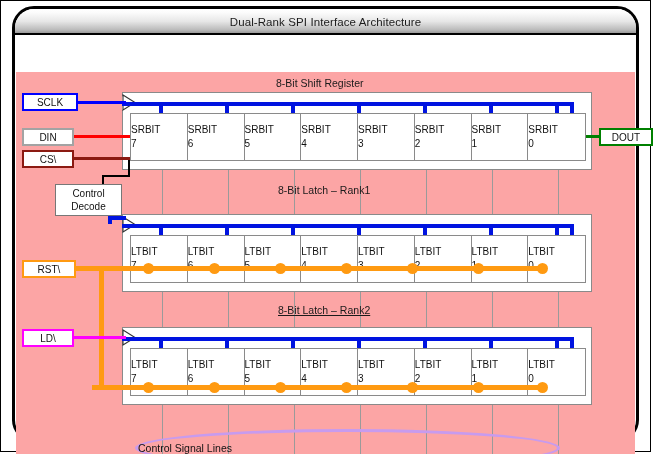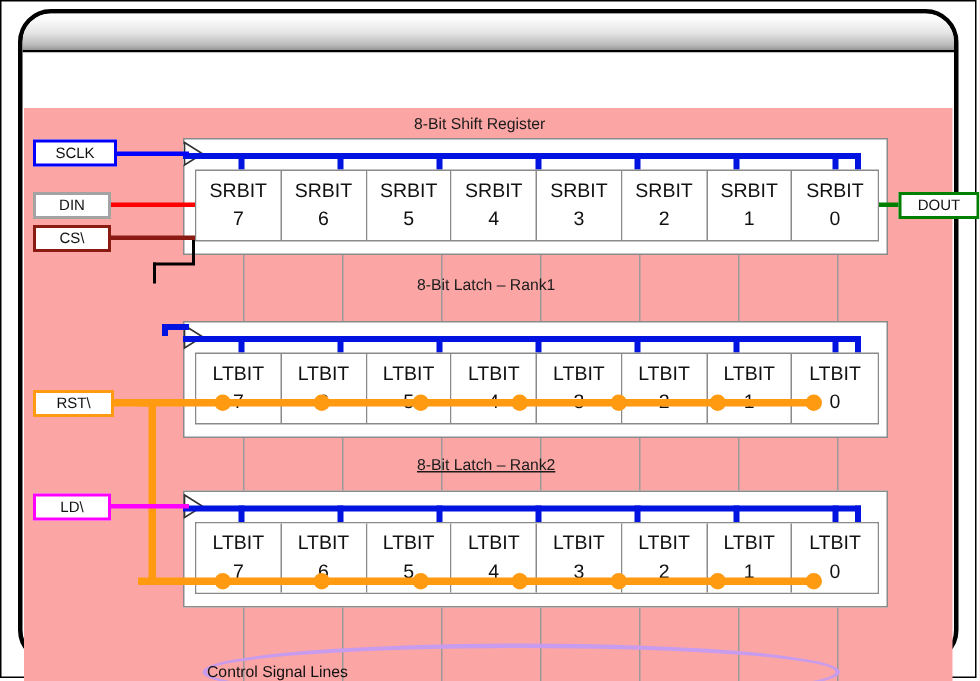--- a/index.html
+++ b/index.html
@@ -26,22 +26,22 @@
   .canvas{position:absolute;left:16px;top:38px;width:619px;height:400px;background:#fca5a5;margin-top:34px;}
 
   
   .bank{position:absolute;border:1.5px solid #8a8a8a;box-sizing:border-box;background:#fff;}
 
   .bank-label{position:absolute;font-size:10.5px;color:#1b1b1b;white-space:nowrap;}
 
   
   .cellrow{position:absolute;display:flex;box-sizing:border-box;border:1.5px solid #8a8a8a;background:#fff;}
   .cell{width:66px;box-sizing:border-box;border-right:1.5px solid #8a8a8a;
-        display:flex;flex-direction:column;align-items:center;justify-content:center;
-        font-size:13px;color:#111;line-height:1.45;background:#fff;}
+        display:flex;flex-direction:column;justify-content:center;
+        font-size:10px;color:#111;line-height:1.45;background:#fff;}
   .cell:last-child{border-right:none;}
   .cell .b{display:block;}
 
   
   .clkbus{position:absolute;height:4px;background:#0013e0;}
   .clkstub{position:absolute;width:4px;background:#0013e0;}
 
   
   .clktri{position:absolute;width:0;height:0;border-left:11px solid transparent;
           border-top:7px solid transparent;border-bottom:7px solid transparent;}
@@ -70,20 +70,21 @@
            display:flex;align-items:center;justify-content:flex-start;font-size:10.5px;color:#111;}
 </style>
 </head>
 <body>
 
 <div id="root">
 
   <div class="page-border"></div>
   <div class="chassis"></div>
   <div class="titlebar"></div>
+  <div class="title-text">Dual-Rank SPI Interface Architecture</div>
 
   <div class="canvas">
 
     <div class="vline" style="left:146px;top:88px;height:306px;"></div>
     <div class="vline" style="left:212px;top:88px;height:306px;"></div>
     <div class="vline" style="left:278px;top:88px;height:306px;"></div>
     <div class="vline" style="left:344px;top:88px;height:306px;"></div>
     <div class="vline" style="left:410px;top:88px;height:306px;"></div>
     <div class="vline" style="left:476px;top:88px;height:306px;"></div>
     <div class="vline" style="left:542px;top:88px;height:306px;"></div>
@@ -275,20 +276,24 @@
 
     <div class="wire" style="left:58px;top:85px;width:56px;height:3px;background:#8b1a12;"></div>
     <div class="pin" style="left:6px;top:78px;width:52px;border:2px solid #8b1a12;">
       <span>CS\</span>
     </div>
 
     <div class="wire" style="left:112px;top:88px;width:2px;height:16px;background:#000;"></div>
     <div class="wire" style="left:86px;top:103px;width:28px;height:2px;background:#000;"></div>
     <div class="wire" style="left:86px;top:103px;width:2px;height:14px;background:#000;"></div>
 
+    <div class="ctrlbox" style="left:39px;top:112px;width:67px;height:32px;">
+      <span>Control</span>
+      <span>Decode</span>
+    </div>
 
     <div class="wire" style="left:92px;top:144px;width:18px;height:4px;background:#0013e0;"></div>
     <div class="wire" style="left:92px;top:144px;width:4px;height:8px;background:#0013e0;"></div>
 
     <div class="wire" style="left:570px;top:63px;width:14px;height:3px;background:#008000;"></div>
     <div class="pin" style="left:583px;top:56px;width:54px;border:2px solid #008000;">
       <span>DOUT</span>
     </div>
 
     <div class="wire" style="left:58px;top:194px;width:30px;height:5px;background:#ff9a11;"></div>

